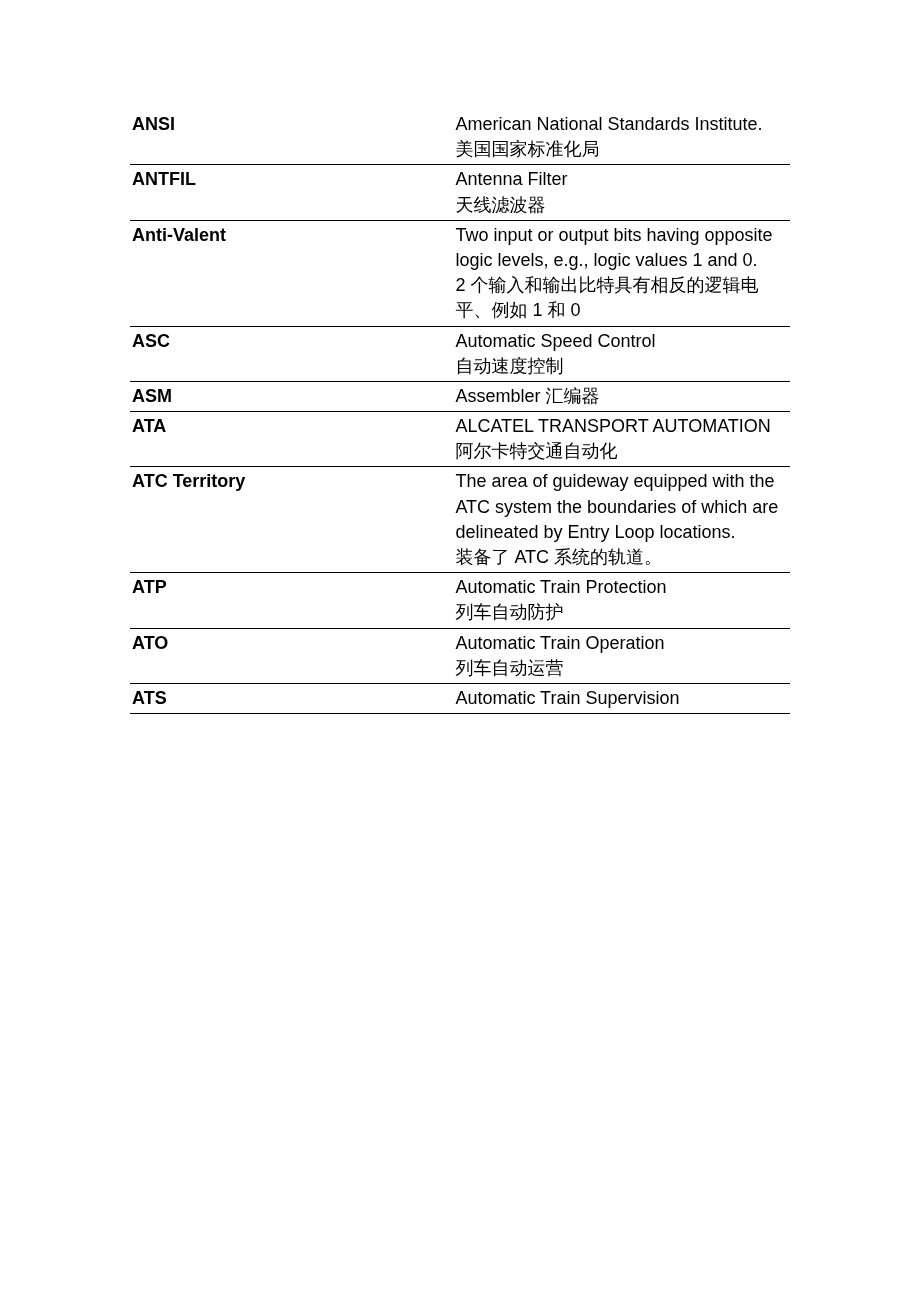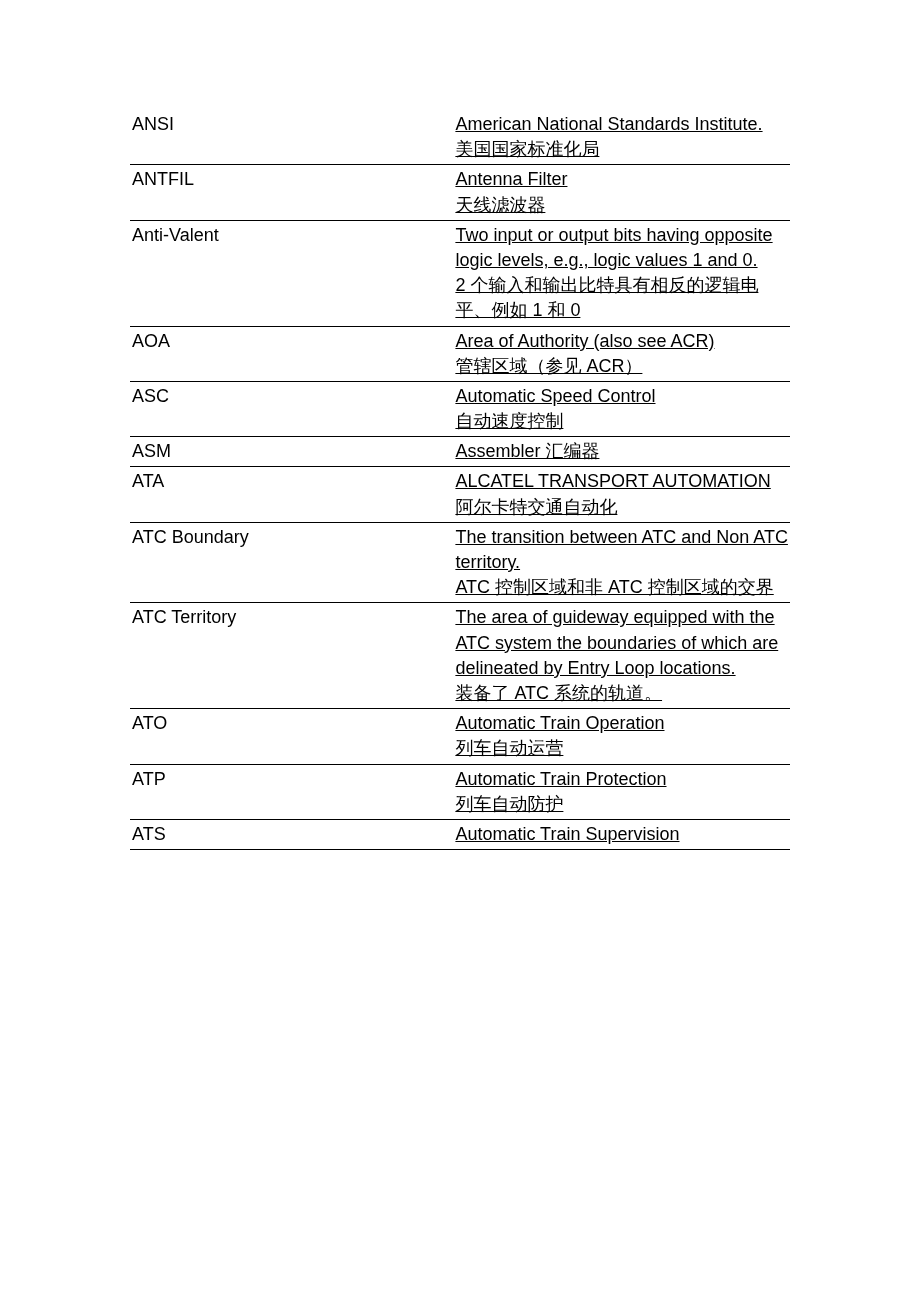--- a/index.html
+++ b/index.html
@@ -22,24 +22,24 @@
     }
     td {
       border-bottom: 1px solid #000000;
       padding: 2px 2px;
       vertical-align: top;
       line-height: 1.4;
       word-wrap: break-word;
     }
     td.term {
       width: 49%;
+      font-weight: bold;
     }
     td.def {
       width: 51%;
-      text-decoration: underline;
     }
     .def-line {
       display: block;
     }
   </style>
 </head>
 <body>
 
 <table>
   <tbody>
@@ -58,72 +58,58 @@
         </td>
       </tr>
       <tr>
         <td class="term">Anti-Valent</td>
         <td class="def">
           <span class="def-line">Two input or output bits having opposite logic levels, e.g., logic values 1 and 0.</span>
           <span class="def-line">2 个输入和输出比特具有相反的逻辑电平、例如 1 和 0</span>
         </td>
       </tr>
       <tr>
-        <td class="term">AOA</td>
-        <td class="def">
-          <span class="def-line">Area of Authority (also see ACR)</span>
-          <span class="def-line">管辖区域（参见 ACR）</span>
-        </td>
-      </tr>
-      <tr>
         <td class="term">ASC</td>
         <td class="def">
           <span class="def-line">Automatic Speed Control</span>
           <span class="def-line">自动速度控制</span>
         </td>
       </tr>
       <tr>
         <td class="term">ASM</td>
         <td class="def">
           <span class="def-line">Assembler 汇编器</span>
         </td>
       </tr>
       <tr>
         <td class="term">ATA</td>
         <td class="def">
           <span class="def-line">ALCATEL TRANSPORT AUTOMATION</span>
           <span class="def-line">阿尔卡特交通自动化</span>
         </td>
       </tr>
       <tr>
-        <td class="term">ATC Boundary</td>
-        <td class="def">
-          <span class="def-line">The transition between ATC and Non ATC territory.</span>
-          <span class="def-line">ATC 控制区域和非 ATC 控制区域的交界</span>
-        </td>
-      </tr>
-      <tr>
         <td class="term">ATC Territory</td>
         <td class="def">
           <span class="def-line">The area of guideway equipped with the ATC system the boundaries of which are delineated by Entry Loop locations.</span>
           <span class="def-line">装备了 ATC 系统的轨道。</span>
         </td>
       </tr>
       <tr>
+        <td class="term">ATP</td>
+        <td class="def">
+          <span class="def-line">Automatic Train Protection</span>
+          <span class="def-line">列车自动防护</span>
+        </td>
+      </tr>
+      <tr>
         <td class="term">ATO</td>
         <td class="def">
           <span class="def-line">Automatic Train Operation</span>
           <span class="def-line">列车自动运营</span>
-        </td>
-      </tr>
-      <tr>
-        <td class="term">ATP</td>
-        <td class="def">
-          <span class="def-line">Automatic Train Protection</span>
-          <span class="def-line">列车自动防护</span>
         </td>
       </tr>
       <tr>
         <td class="term">ATS</td>
         <td class="def">
           <span class="def-line">Automatic Train Supervision</span>
         </td>
       </tr>
     </tbody>
 </table>

